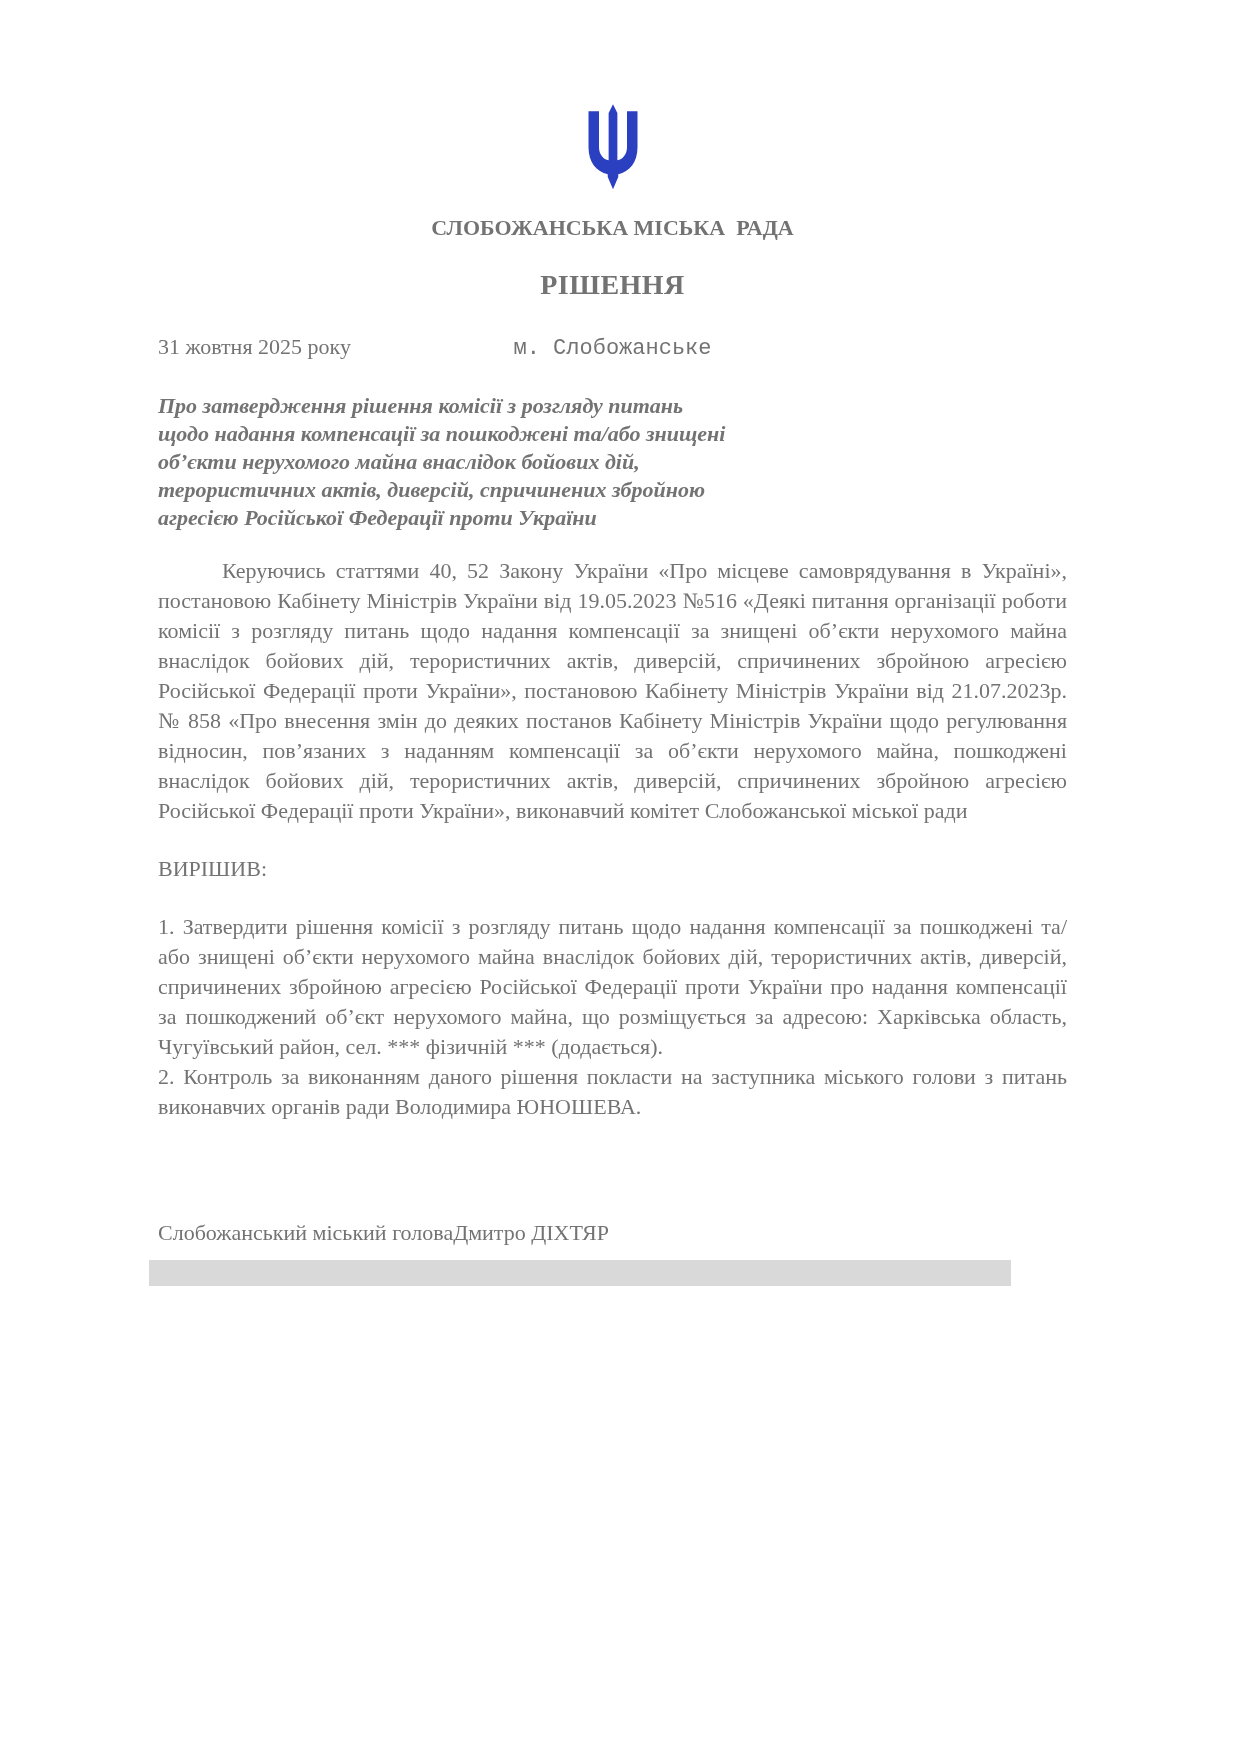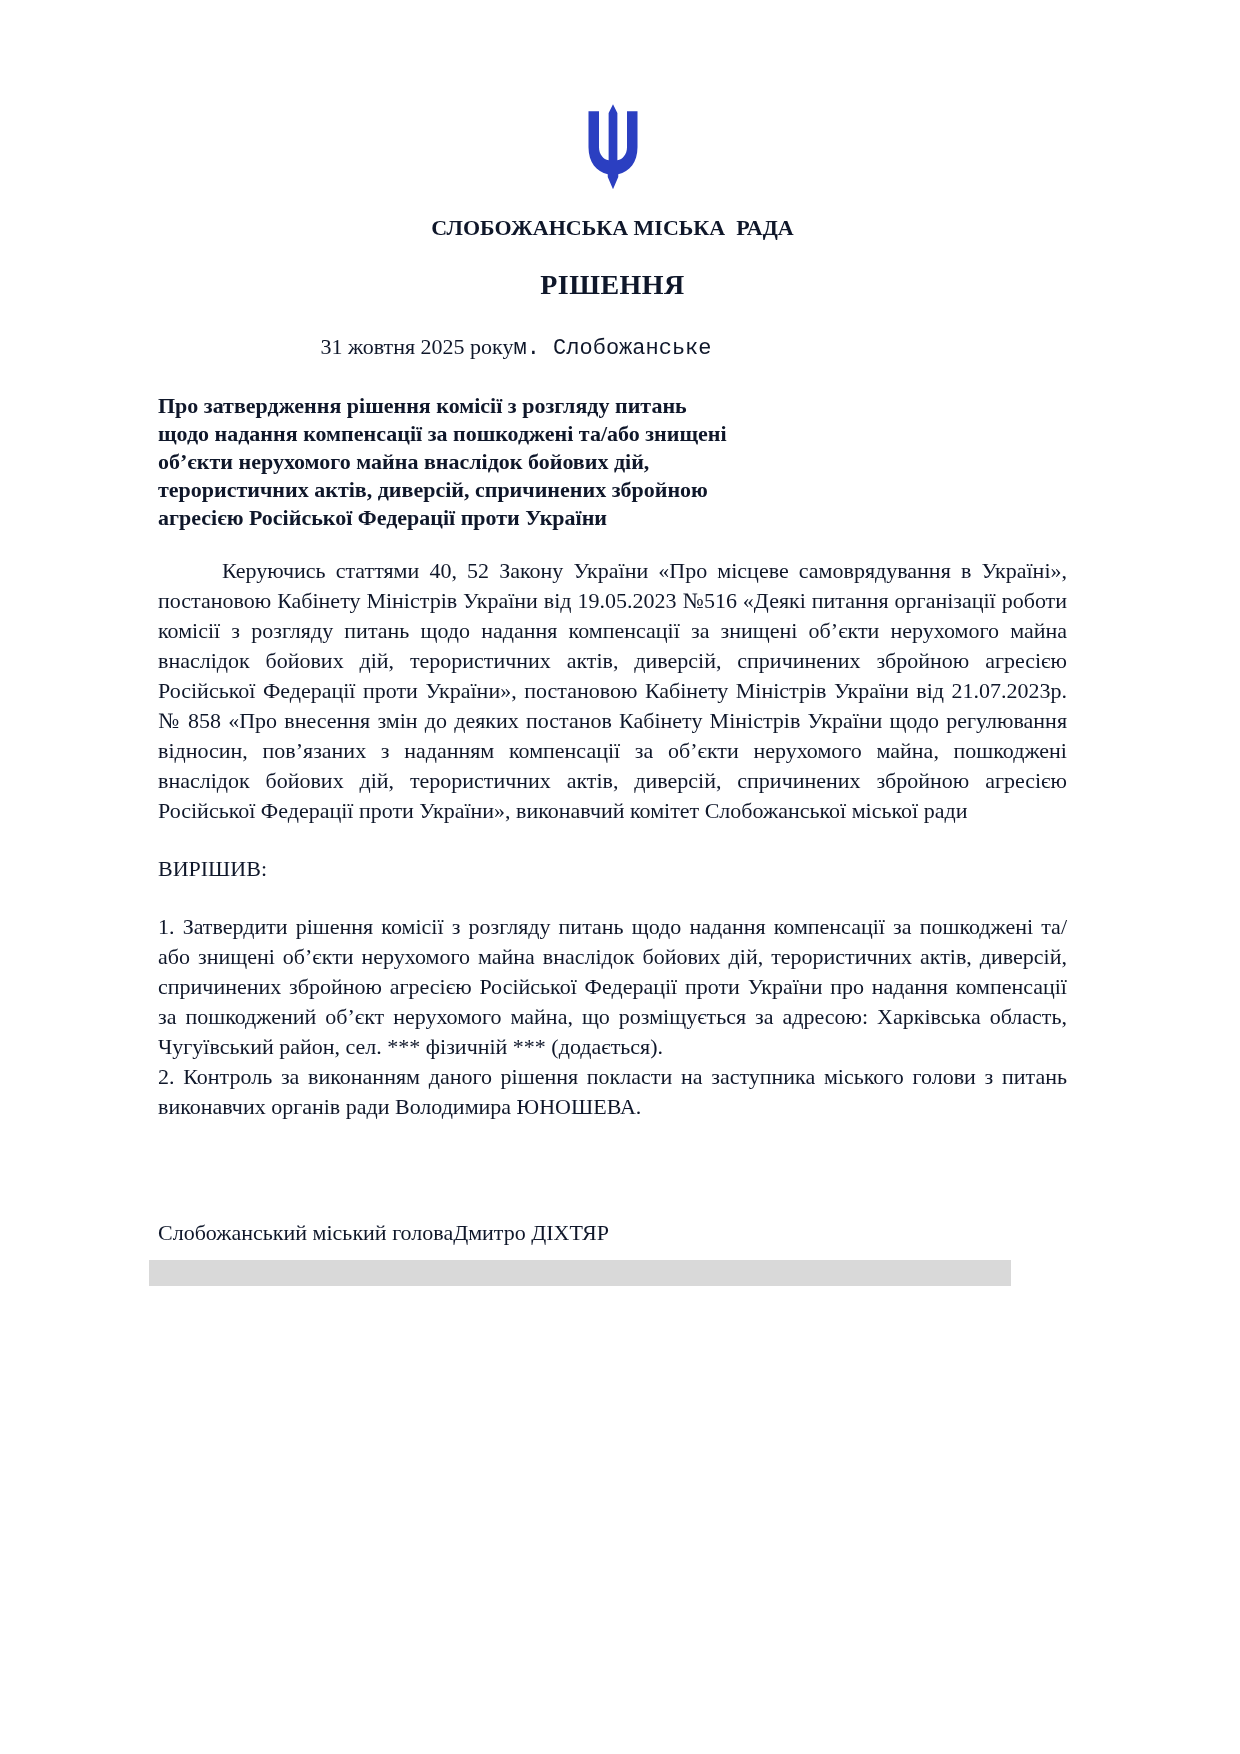--- a/index.html
+++ b/index.html
@@ -3,35 +3,35 @@
 <meta charset="utf-8">
 <style>
   html,body{margin:0;padding:0;background:#ffffff;}
   .page{
     width:1240px;
     height:1754px;
     box-sizing:border-box;
     padding:104px 173px 40px 158px;
     background:#ffffff;
     font-family:"Liberation Serif","DejaVu Serif",serif;
-    color:#0f172a;
+    color:#737373;
     font-size:22px;
     line-height:30px;
     position:relative;
     overflow:hidden;
   }
   .emblem-wrap{text-align:center;margin-bottom:14px;}
   .org-block{text-align:center;font-weight:bold;}
   .org-line{white-space:pre-wrap;line-height:28px;font-size:22px;}
   .doc-type{text-align:center;font-weight:bold;margin-top:28px;font-size:28px;letter-spacing:0.5px;}
   .meta-row{display:grid;grid-template-columns:1fr auto 1fr;margin-top:32px;align-items:baseline;}
-  .meta-date{text-align:right;}
+  .meta-date{text-align:left;}
   .meta-place{text-align:right;font-family:Liberation Mono, monospace;}
   .meta-number{text-align:right;padding-right:97px;}
-  .subject{font-weight:bold;white-space:pre-line;margin-top:28px;line-height:28px;font-size:22px;}
+  .subject{font-weight:bold;white-space:pre-line;margin-top:28px;line-height:28px;font-size:22px;font-style:italic;}
   .preamble{margin-top:24px;text-align:justify;text-indent:64px;}
   .decided-label{margin-top:28px;}
   .items{margin-top:28px;}
   .item{text-align:justify;}
   .signature-row{display:flex;margin-top:96px;}
   .redaction{height:26px;background:#d9d9d9;margin-top:12px;margin-left:-9px;width:862px;}
 </style>
 </head>
 <body>
 

